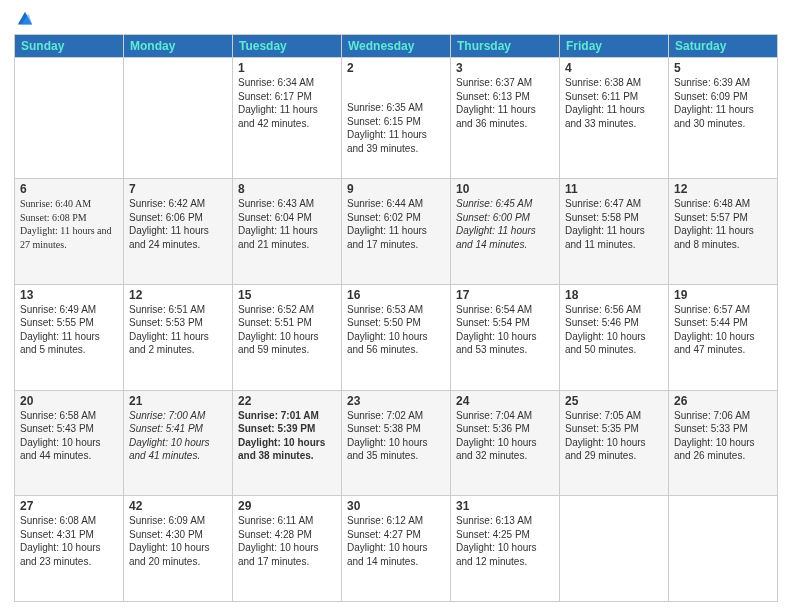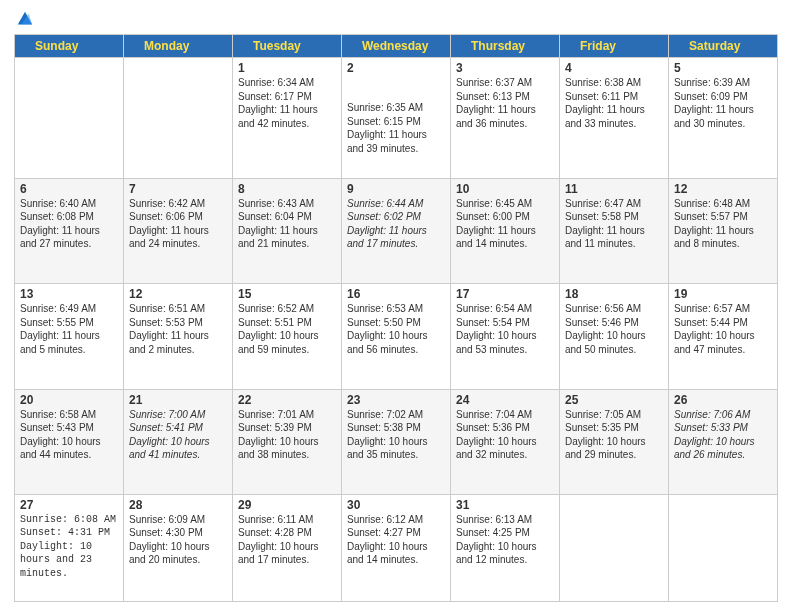--- a/index.html
+++ b/index.html
@@ -61,23 +61,23 @@
       font-size: 14px;
       color: #555;
     }
     .calendar-table {
       width: 100%;
       border-collapse: collapse;
       flex: 1;
     }
     .calendar-table th {
       background: #2a6db5;
-      color: #fde047;
+      color: #5eead4;
       text-align: left;
-      padding: 4px 20px;
+      padding: 4px 6px;
       font-size: 12px;
       font-weight: bold;
       border: 1px solid #ccc;
     }
     .calendar-table td {
       border: 1px solid #ccc;
       vertical-align: top;
       padding: 3px 5px;
       font-size: 10px;
       color: #333;
@@ -169,45 +169,45 @@
           <td>
             <span class="day-number">5</span>
             <div class="day-info" style="white-space: pre-line;">Sunrise: 6:39 AM
 Sunset: 6:09 PM
 Daylight: 11 hours and 30 minutes.</div>
           </td>
         </tr>
         <tr>
           <td>
             <span class="day-number">6</span>
-            <div class="day-info" style="white-space: pre-line;">Sunrise: 6:40 AM
+            <div class="day-info" style="white-space: pre-line; font-family: Liberation Serif, serif;">Sunrise: 6:40 AM
 Sunset: 6:08 PM
 Daylight: 11 hours and 27 minutes.</div>
           </td>
           <td>
             <span class="day-number">7</span>
             <div class="day-info" style="white-space: pre-line;">Sunrise: 6:42 AM
 Sunset: 6:06 PM
 Daylight: 11 hours and 24 minutes.</div>
           </td>
           <td>
             <span class="day-number">8</span>
             <div class="day-info" style="white-space: pre-line;">Sunrise: 6:43 AM
 Sunset: 6:04 PM
 Daylight: 11 hours and 21 minutes.</div>
           </td>
           <td>
             <span class="day-number">9</span>
-            <div class="day-info" style="white-space: pre-line; font-style: italic;">Sunrise: 6:44 AM
+            <div class="day-info" style="white-space: pre-line;">Sunrise: 6:44 AM
 Sunset: 6:02 PM
 Daylight: 11 hours and 17 minutes.</div>
           </td>
           <td>
             <span class="day-number">10</span>
-            <div class="day-info" style="white-space: pre-line;">Sunrise: 6:45 AM
+            <div class="day-info" style="white-space: pre-line; font-style: italic;">Sunrise: 6:45 AM
 Sunset: 6:00 PM
 Daylight: 11 hours and 14 minutes.</div>
           </td>
           <td>
             <span class="day-number">11</span>
             <div class="day-info" style="white-space: pre-line;">Sunrise: 6:47 AM
 Sunset: 5:58 PM
 Daylight: 11 hours and 11 minutes.</div>
           </td>
           <td>
@@ -269,21 +269,21 @@
 Daylight: 10 hours and 44 minutes.</div>
           </td>
           <td>
             <span class="day-number">21</span>
             <div class="day-info" style="white-space: pre-line; font-style: italic;">Sunrise: 7:00 AM
 Sunset: 5:41 PM
 Daylight: 10 hours and 41 minutes.</div>
           </td>
           <td>
             <span class="day-number">22</span>
-            <div class="day-info" style="white-space: pre-line;">Sunrise: 7:01 AM
+            <div class="day-info" style="white-space: pre-line; font-weight: bold;">Sunrise: 7:01 AM
 Sunset: 5:39 PM
 Daylight: 10 hours and 38 minutes.</div>
           </td>
           <td>
             <span class="day-number">23</span>
             <div class="day-info" style="white-space: pre-line;">Sunrise: 7:02 AM
 Sunset: 5:38 PM
 Daylight: 10 hours and 35 minutes.</div>
           </td>
           <td>
@@ -293,34 +293,34 @@
 Daylight: 10 hours and 32 minutes.</div>
           </td>
           <td>
             <span class="day-number">25</span>
             <div class="day-info" style="white-space: pre-line;">Sunrise: 7:05 AM
 Sunset: 5:35 PM
 Daylight: 10 hours and 29 minutes.</div>
           </td>
           <td>
             <span class="day-number">26</span>
-            <div class="day-info" style="white-space: pre-line; font-style: italic;">Sunrise: 7:06 AM
+            <div class="day-info" style="white-space: pre-line;">Sunrise: 7:06 AM
 Sunset: 5:33 PM
 Daylight: 10 hours and 26 minutes.</div>
           </td>
         </tr>
         <tr>
           <td>
             <span class="day-number">27</span>
-            <div class="day-info" style="white-space: pre-line; font-family: Liberation Mono, monospace;">Sunrise: 6:08 AM
+            <div class="day-info" style="white-space: pre-line;">Sunrise: 6:08 AM
 Sunset: 4:31 PM
 Daylight: 10 hours and 23 minutes.</div>
           </td>
           <td>
-            <span class="day-number">28</span>
+            <span class="day-number">42</span>
             <div class="day-info" style="white-space: pre-line;">Sunrise: 6:09 AM
 Sunset: 4:30 PM
 Daylight: 10 hours and 20 minutes.</div>
           </td>
           <td>
             <span class="day-number">29</span>
             <div class="day-info" style="white-space: pre-line;">Sunrise: 6:11 AM
 Sunset: 4:28 PM
 Daylight: 10 hours and 17 minutes.</div>
           </td>

